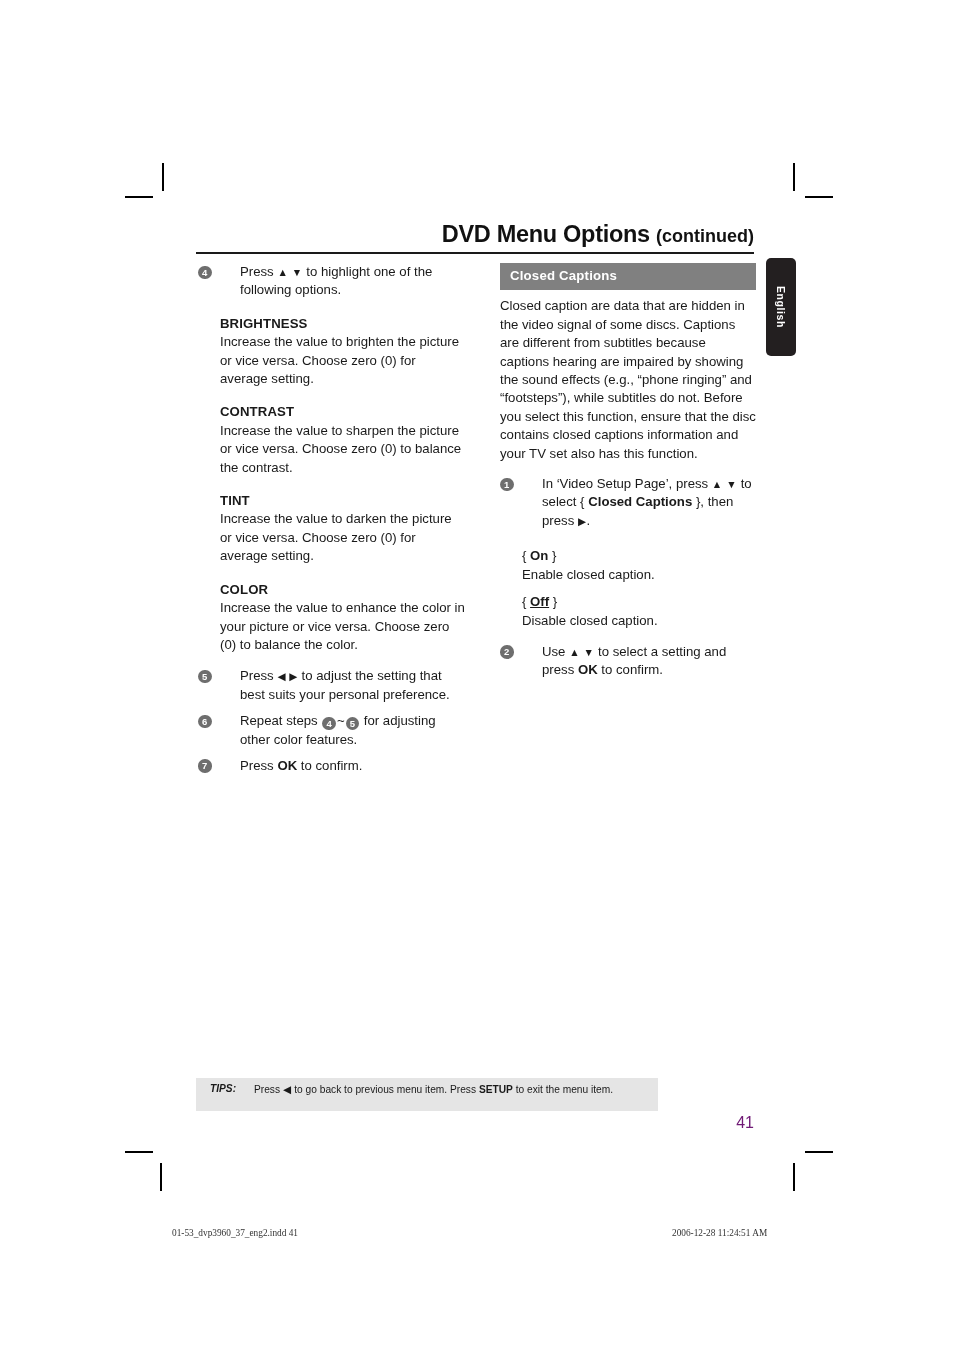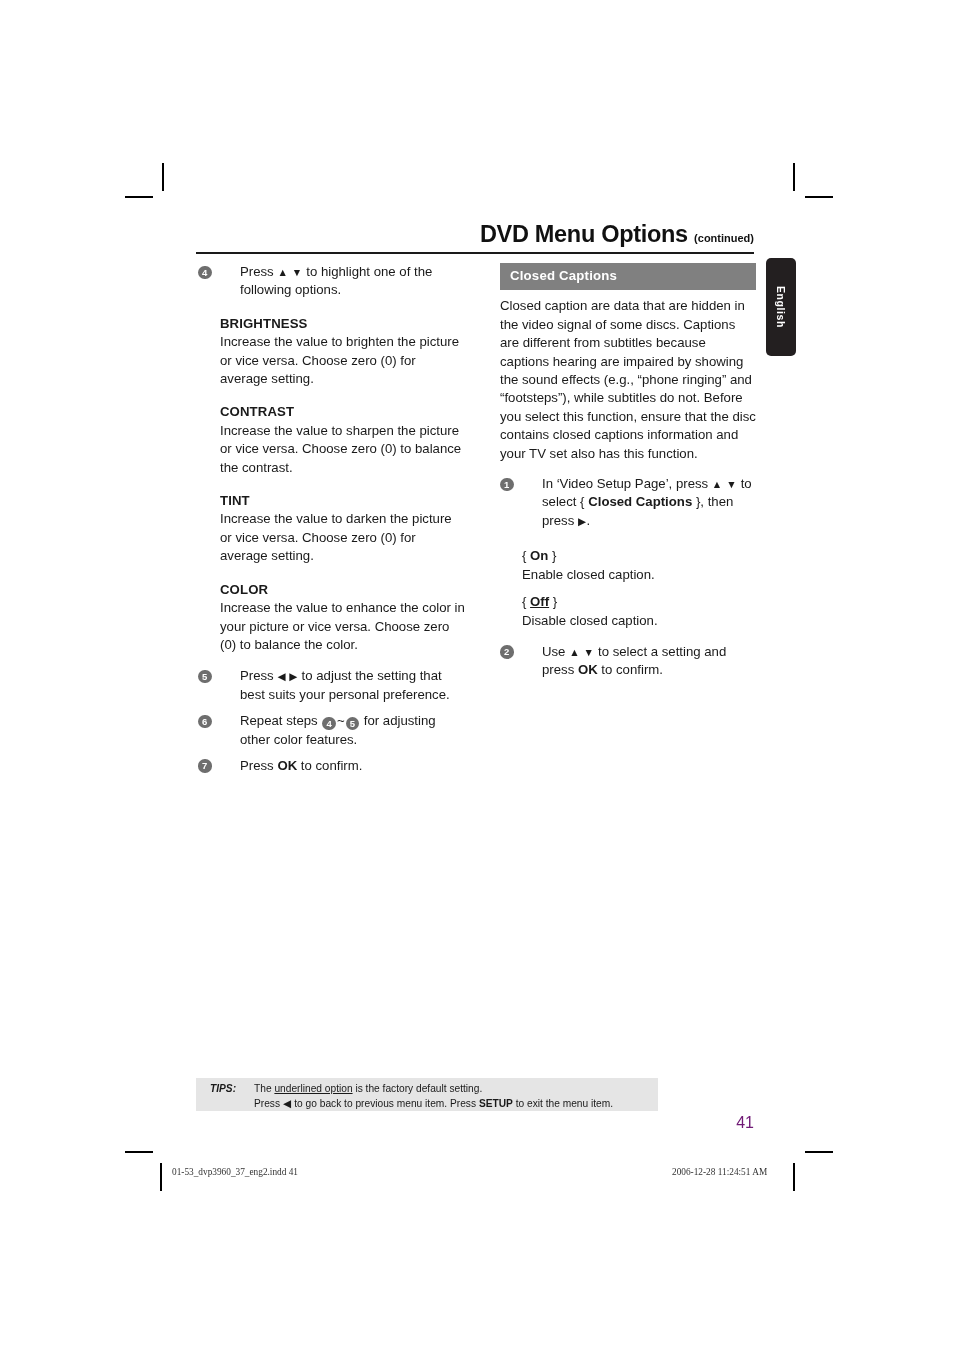--- a/index.html
+++ b/index.html
@@ -37,21 +37,21 @@
     top: 221px;
     width: 558px;
     text-align: right;
     font-size: 23.5px;
     font-weight: bold;
     letter-spacing: -0.3px;
     color: #111;
     white-space: nowrap;
   }
   .page-title .continued {
-    font-size: 11px;
+    font-size: 18px;
     font-weight: bold;
     letter-spacing: 0;
   }
   .title-rule {
     position: absolute;
     left: 196px;
     top: 252px;
     width: 558px;
     height: 1.5px;
     background: #1a1a1a;
@@ -191,21 +191,21 @@
     top: 1114px;
     width: 60px;
     text-align: right;
     font-size: 16px;
     color: #701a75;
   }
 
   
   .print-footer {
     position: absolute;
-    top: 1167px;
+    top: 1228px;
     font-size: 9.3px;
     color: #333;
     font-family: "Liberation Serif", serif;
     white-space: nowrap;
   }
   .pf-left  { left: 172px; }
   .pf-right { left: 672px; }
 </style>
 </head>
 <body>
@@ -290,21 +290,20 @@
   <div class="step">
     <span class="step-num">2</span>
     <span class="step-body"><span>Use </span><span class="arrow">▲ ▼</span><span> to select a setting and press </span><b>OK</b><span> to confirm.</span></span>
   </div>
 
 </div>
 
 <div class="tips">
   <div class="tips-label">TIPS:</div>
   <div class="tips-lines">
-    <div><span>The </span><span class="u">underlined option</span><span> is the factory default setting.</span></div>
     <div><span>Press </span><span class="arrow">◀</span><span> to go back to previous menu item. Press </span><b>SETUP</b><span> to exit the menu item.</span></div>
   </div>
 </div>
 
 <div class="page-num">41</div>
 
 <div class="print-footer pf-left">01-53_dvp3960_37_eng2.indd   41</div>
 <div class="print-footer pf-right">2006-12-28   11:24:51 AM</div>
 
 </body></html>

